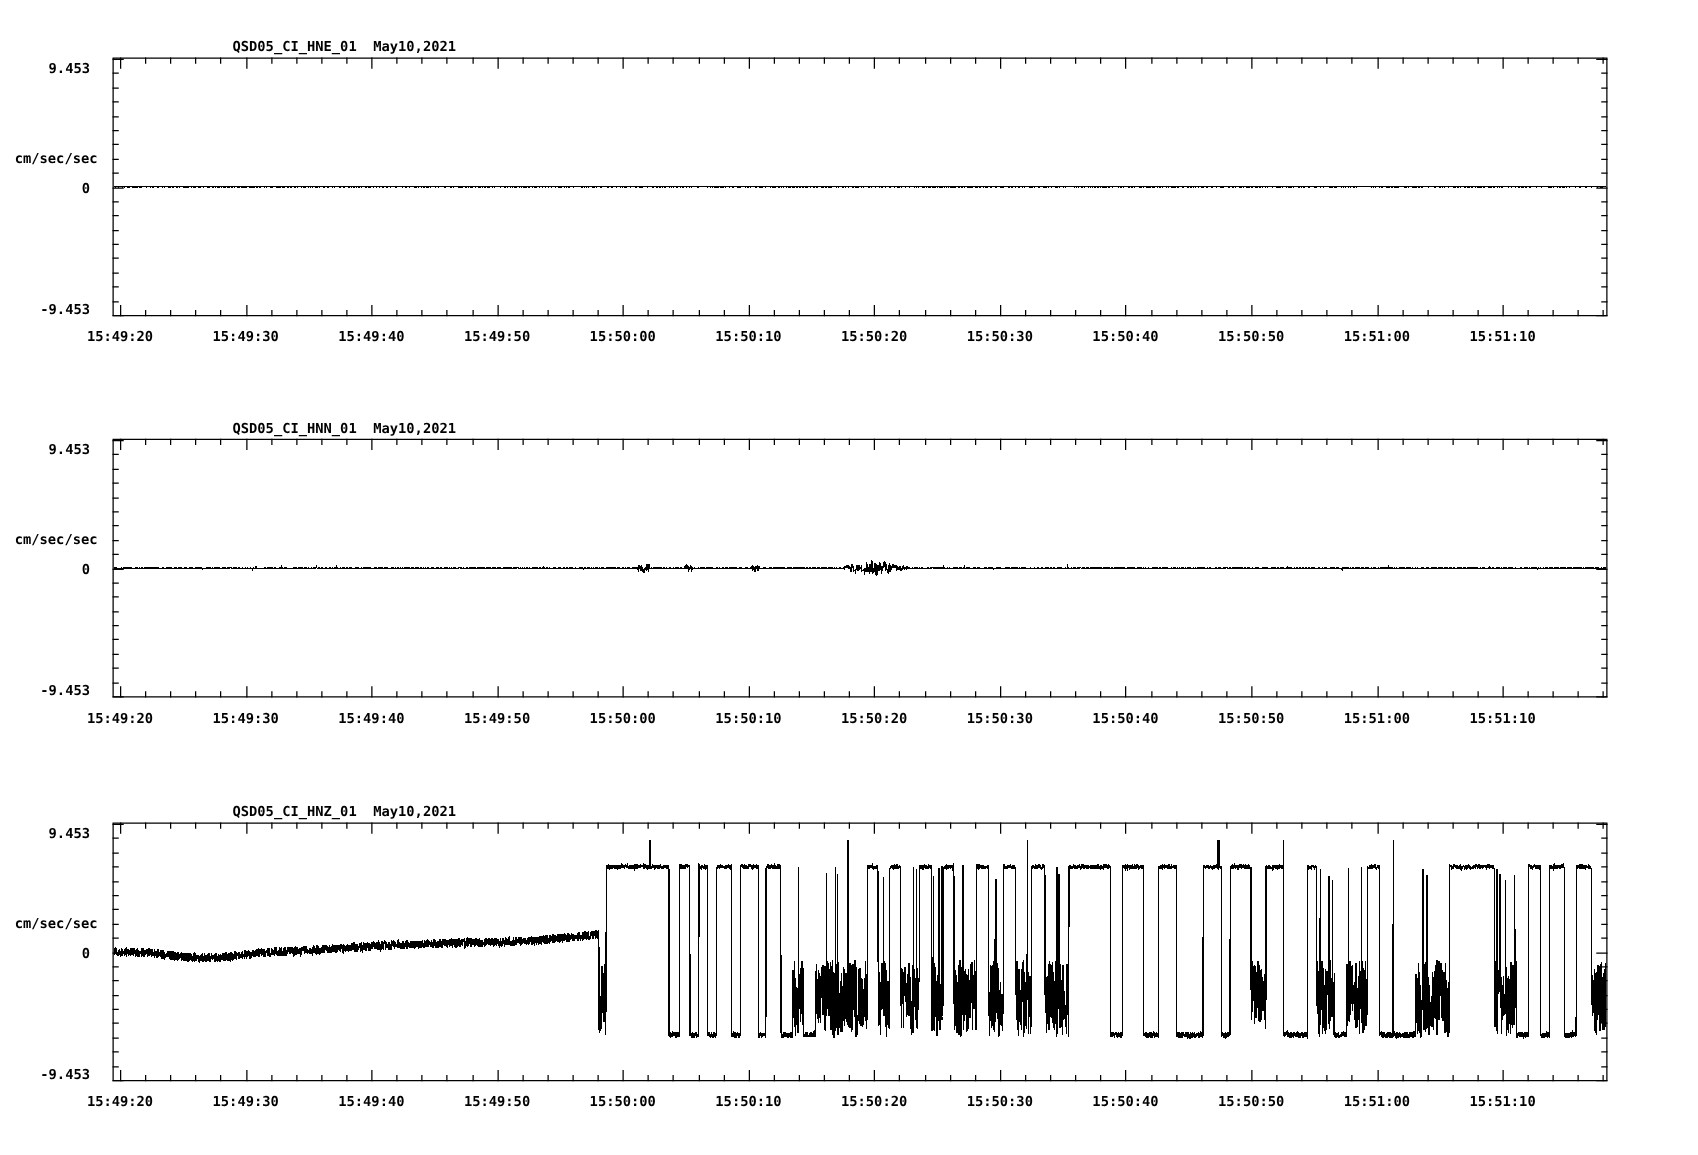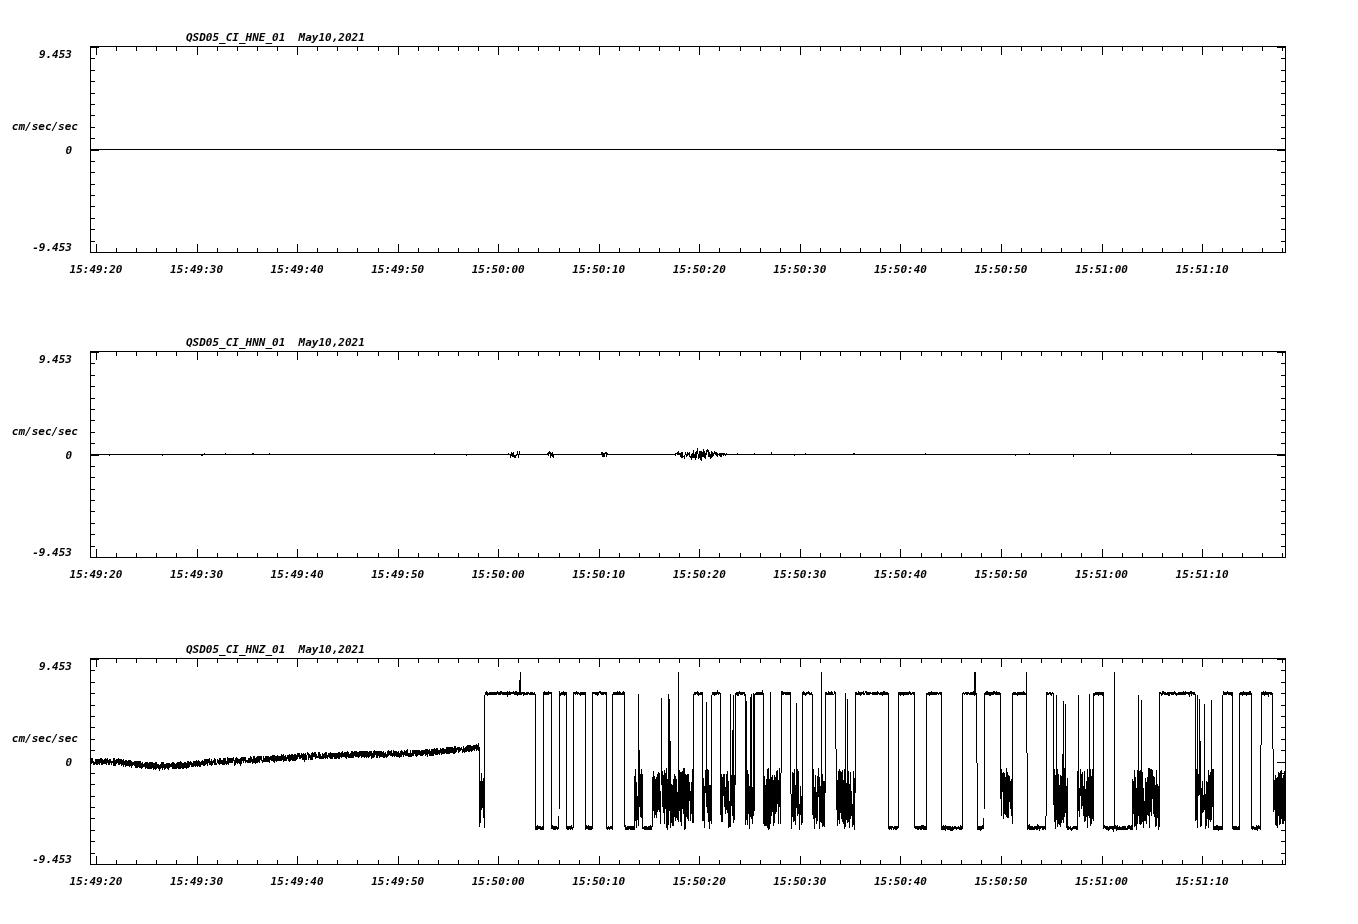--- a/index.html
+++ b/index.html
@@ -11,21 +11,20 @@
     width: 1358px;
     height: 924px;
     font-family: "DejaVu Sans Mono", monospace;
     color: #000000;
     overflow: hidden;
   }
   .page {
     position: relative;
     width: 1108px;
     height: 924px;
-    font-style: italic;
   }
   .panel {
     position: absolute;
     left: 0;
     width: 1358px;
   }
   .plot-frame {
     position: absolute;
     border: 1px solid #000000;
     box-sizing: border-box;

